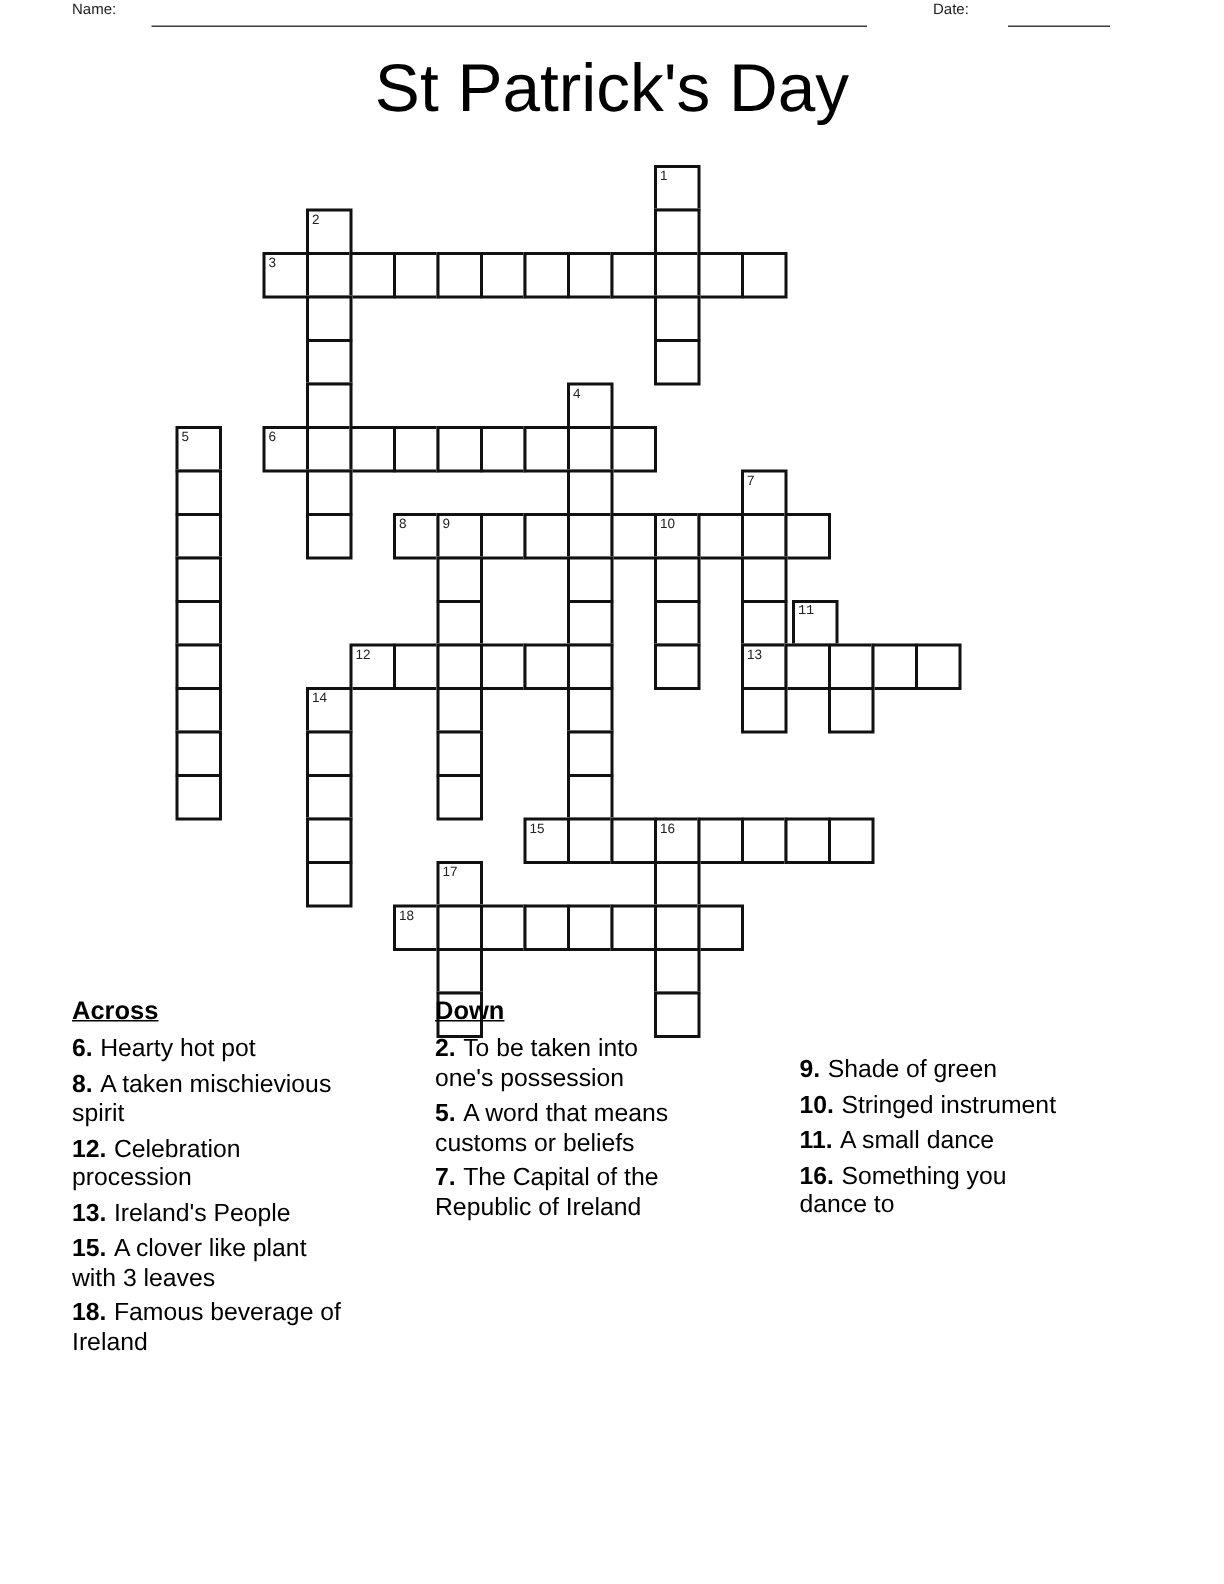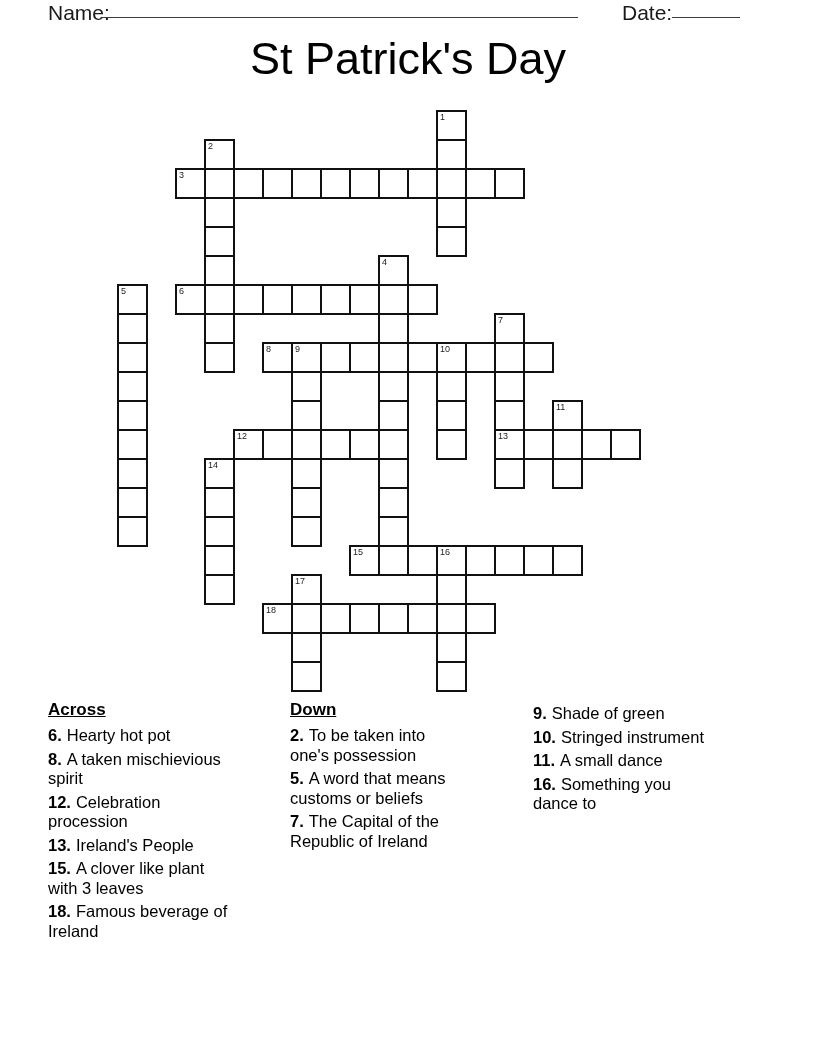--- a/index.html
+++ b/index.html
@@ -1,39 +1,39 @@
 <!DOCTYPE html>
 <html><head>
 <meta charset="utf-8">
 <style>
   html,body { margin:0; padding:0; background:#fff; }
   .page {
     position:relative; width:816px; height:1056px; background:#ffffff;
     font-family:"Liberation Sans", sans-serif; color:#000; overflow:hidden;
   }
   
-  .hdr-label { position:absolute; top:1px; font-size:21px; color:#1a1a1a; }
+  .hdr-label { position:absolute; top:1px; font-size:10px; color:#1a1a1a; }
   .fill-line { position:absolute; top:0; height:17px; border-bottom:1.6px solid #3c3c3c; }
   
   .title {
     position:absolute; top:34px; left:0; width:100%; text-align:center;
     font-size:45px; line-height:1.1; font-weight:400; color:#000;
   }
   
   .grid { position:absolute; left:117px; top:110px; width:526px; height:584px; }
   .cell {
     position:absolute; width:31px; height:31px; box-sizing:border-box;
     border:2px solid #111; background:#fff;
   }
   .cell-num {
     position:absolute; top:0px; left:2px; font-size:9px; line-height:10px;
     color:#222; font-weight:400;
   }
   
-  .clue-col { position:absolute; top:700px; }
+  .clue-col { position:absolute; top:664px; }
   .clue-head {
     font-size:17px; font-weight:700; text-decoration:underline;
     margin:0 0 7px 0; line-height:19px; color:#000;
   }
   .clue { font-size:16.5px; line-height:19.5px; margin:0 0 4px 0; color:#000; }
   .clue .cnum { font-weight:700; margin-right:5px; }
   .clue .ctext { white-space:pre-line; }
 </style>
 </head>
 <body>
@@ -118,21 +118,21 @@
       <div class="cell" style="left: 0px; top: 261px;"></div>
       <div class="cell" style="left: 174px; top: 261px;"></div>
       <div class="cell" style="left: 261px; top: 261px;"></div>
       <div class="cell" style="left: 319px; top: 261px;"></div>
       <div class="cell" style="left: 377px; top: 261px;"></div>
       <div class="cell" style="left: 0px; top: 290px;"></div>
       <div class="cell" style="left: 174px; top: 290px;"></div>
       <div class="cell" style="left: 261px; top: 290px;"></div>
       <div class="cell" style="left: 319px; top: 290px;"></div>
       <div class="cell" style="left: 377px; top: 290px;"></div>
-      <div class="cell" style="left: 435px; top: 290px;">
+      <div class="cell" style="left: 411px; top: 290px; font-family: Liberation Mono, monospace;">
         <span class="cell-num">11</span>
       </div>
       <div class="cell" style="left: 0px; top: 319px;"></div>
       <div class="cell" style="left: 116px; top: 319px;">
         <span class="cell-num">12</span>
       </div>
       <div class="cell" style="left: 145px; top: 319px;"></div>
       <div class="cell" style="left: 174px; top: 319px;"></div>
       <div class="cell" style="left: 203px; top: 319px;"></div>
       <div class="cell" style="left: 232px; top: 319px;"></div>

